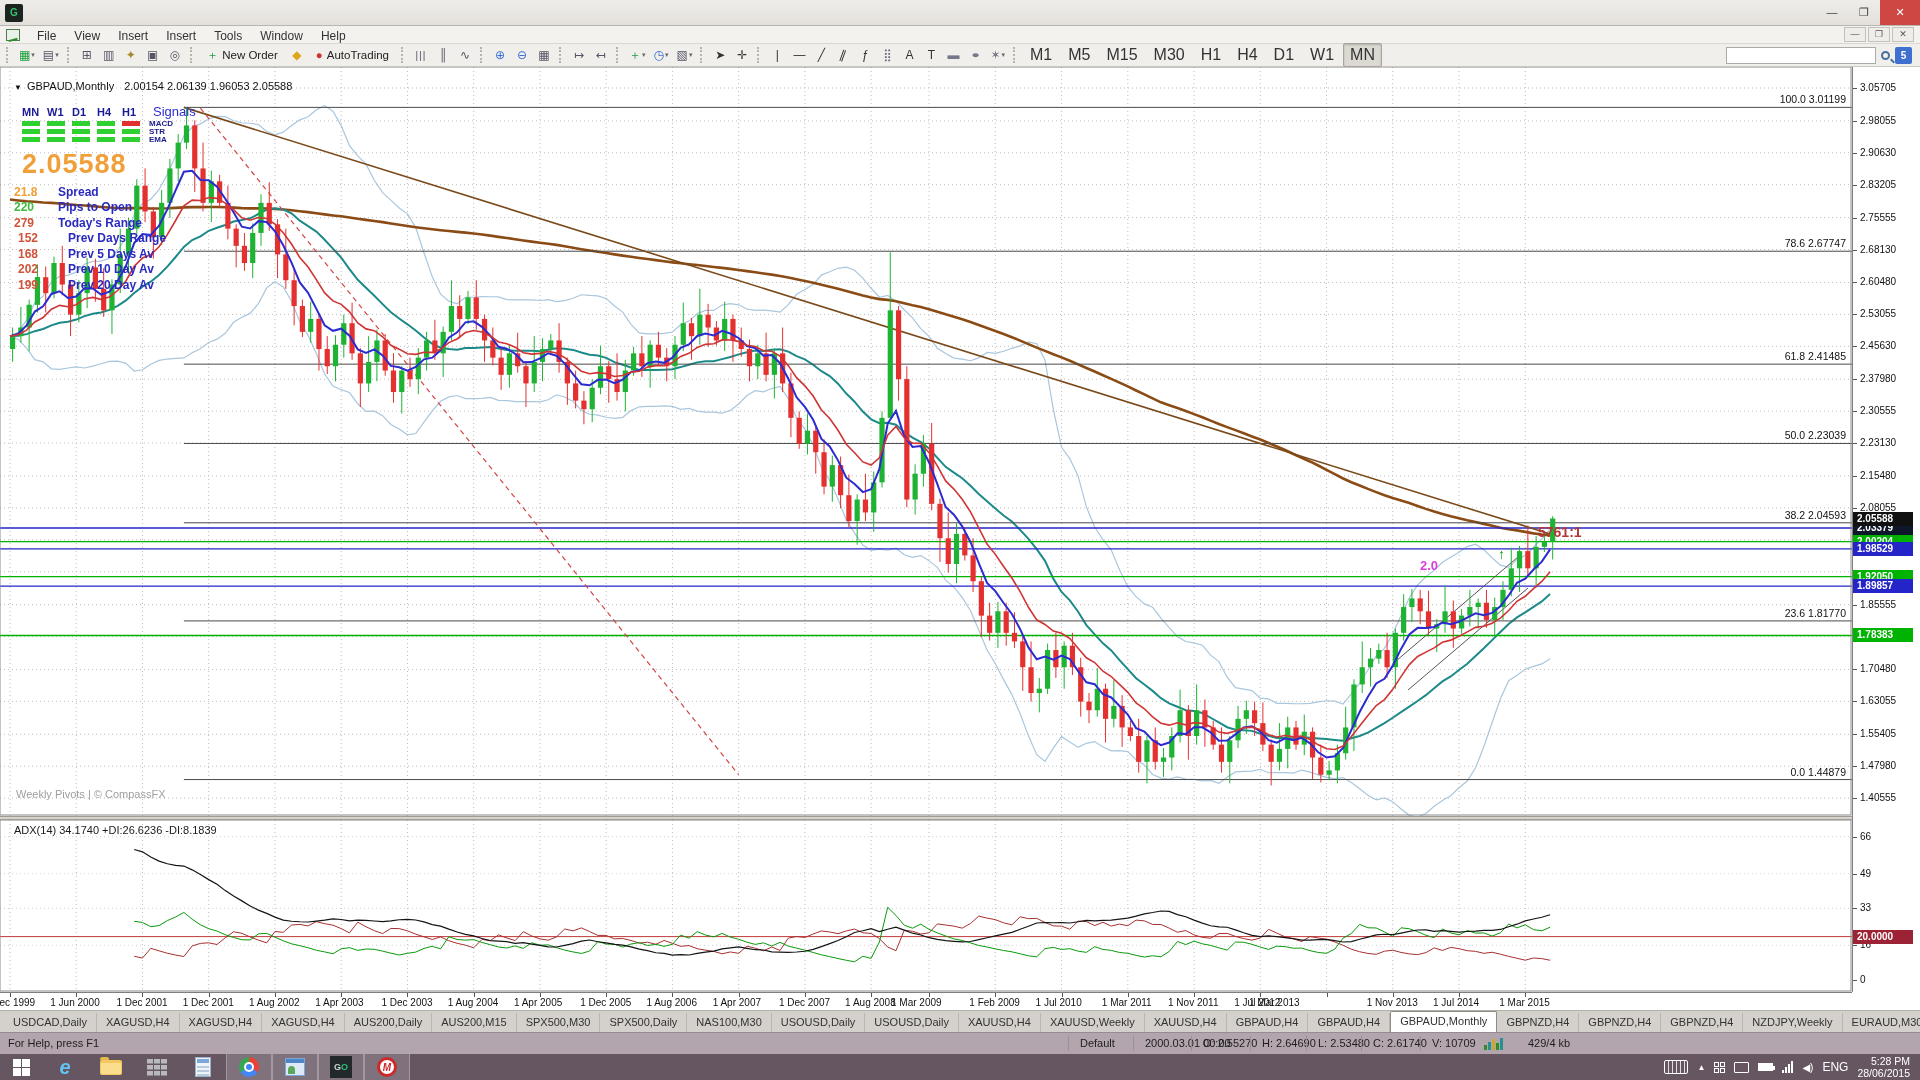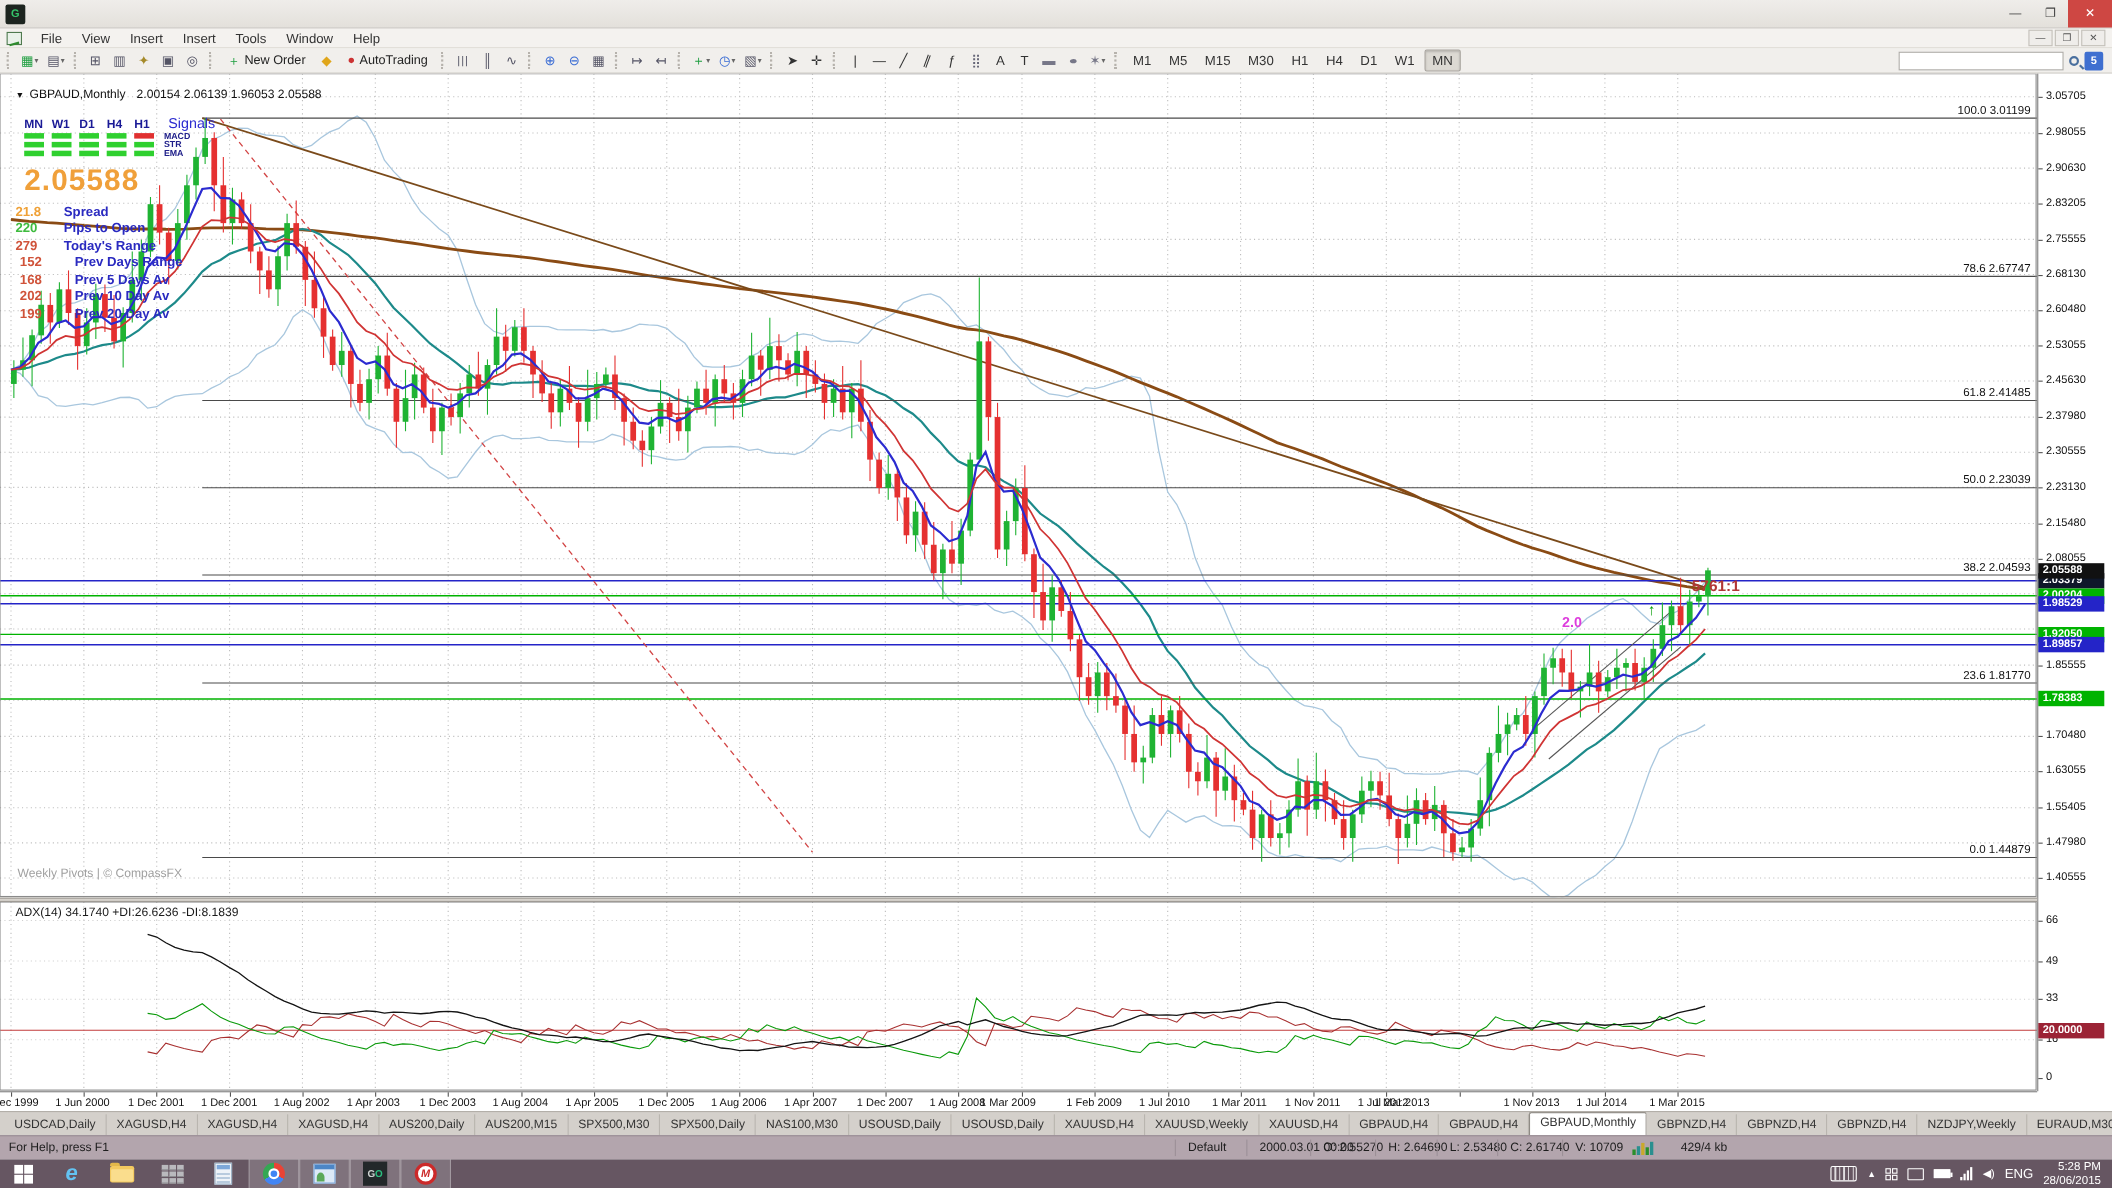--- a/index.html
+++ b/index.html
@@ -31,21 +31,21 @@
     font-size:9px; text-align:center; line-height:13px; margin-left:2px; }
 
   
   #toolbar { position:absolute; left:0; top:44px; width:1920px; height:23px; background:#f1efec;
     border-bottom:1px solid #c9c5bf; display:flex; align-items:center; padding-left:2px; }
   .tbtn { min-width:20px; height:19px; margin:0 1px; border:1px solid transparent; border-radius:2px;
     display:flex; align-items:center; justify-content:center; font-size:12px; padding:0 2px; }
   .tbtn .dd { font-size:7px; color:#666; margin-left:1px; }
   .tbtn.labeled { font-size:11.5px; color:#222; gap:4px; padding:0 6px; }
   .grip { width:5px; height:16px; border-left:2px dotted #b6b2ac; margin:0 4px; }
-  .tfbtn { font-size:12px; color:#333; padding:2px 6px; margin:0 1px; border:1px solid transparent; border-radius:2px; }
+  .tfbtn { font-size:16px; color:#333; padding:2px 6px; margin:0 1px; border:1px solid transparent; border-radius:2px; }
   .tfbtn.active { background:#dcd9d3; border-color:#a8a49e; box-shadow:inset 0 1px 2px rgba(0,0,0,.2); }
   #search-wrap { margin-left:auto; display:flex; align-items:center; gap:5px; margin-right:8px; }
   #search-input { width:150px; height:17px; border:1px solid #adaaa5; font-size:11px; padding:0 4px; background:#fff; }
   #search-icon { width:9px; height:9px; border:2px solid #4a6f9e; border-radius:50%; position:relative; }
   #search-icon::after { content:""; position:absolute; left:7px; top:7px; width:5px; height:2px;
     background:#4a6f9e; transform:rotate(45deg); }
   #community-button { width:17px; height:17px; background:#3f6fd0; color:#fff; border-radius:2px;
     font-size:10px; font-weight:bold; text-align:center; line-height:17px; }
 
   

